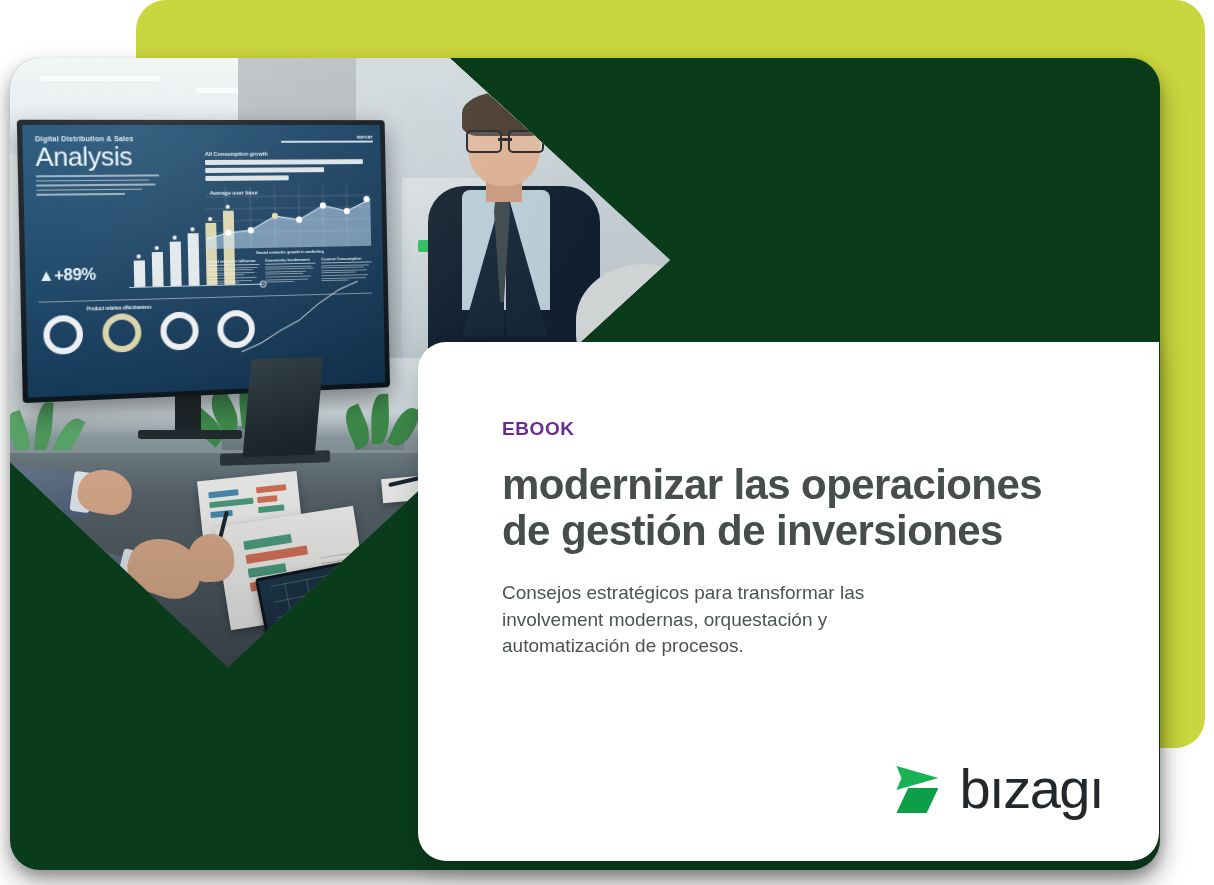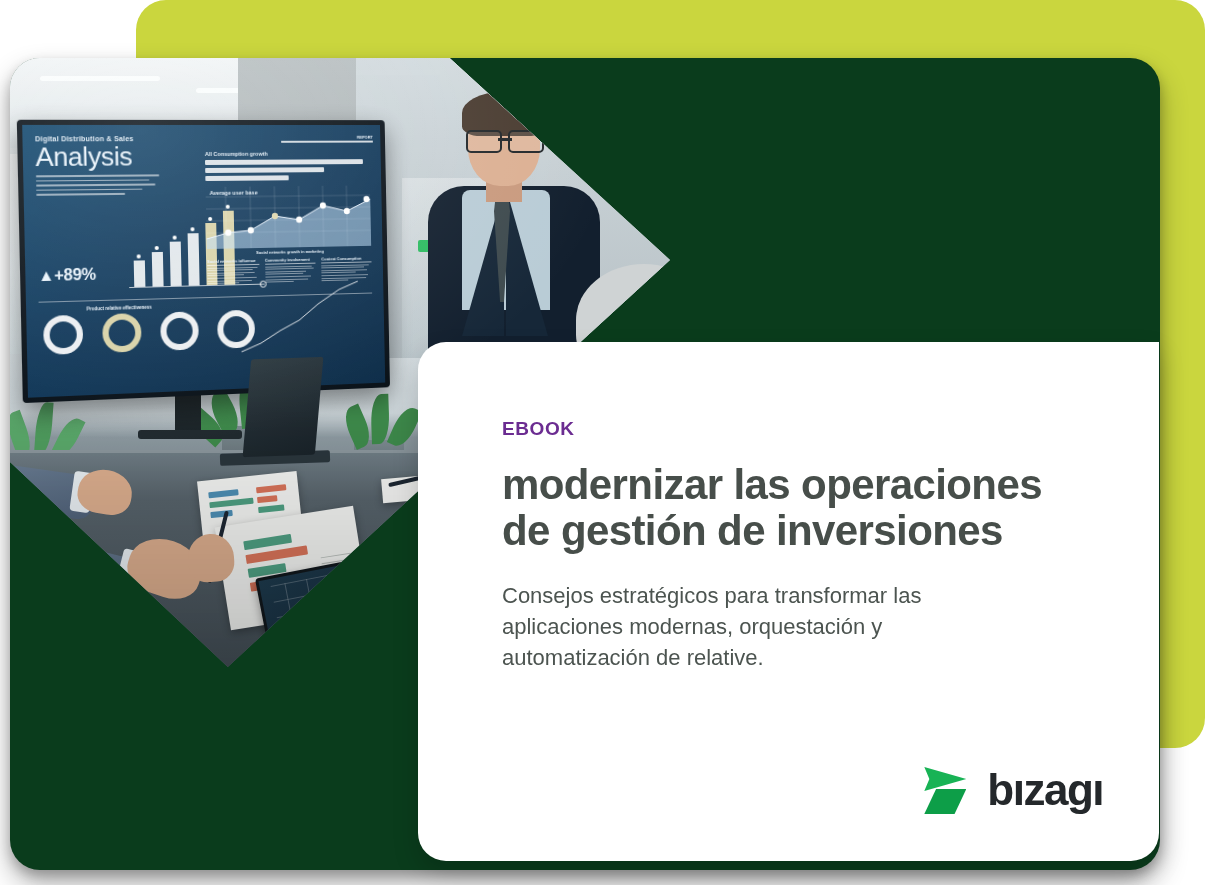--- a/index.html
+++ b/index.html
@@ -152,31 +152,31 @@
   .white-card{
     position:absolute;left:418px;top:342px;width:741px;height:519px;
     background:#ffffff;border-radius:28px 0 28px 28px;
     box-shadow:0 12px 26px rgba(0,0,0,.18);
   }
   .wc-inner{position:absolute;left:84px;top:76px;right:60px;}
 
   .kicker{color:#6b2c91;font-size:19px;font-weight:700;letter-spacing:.6px;margin:0 0 22px 0;}
   .headline{color:#474e4a;font-size:42px;line-height:1.09;font-weight:700;letter-spacing:-.6px;margin:0;}
   .headline span{display:block;}
-  .subcopy{color:#4c5450;font-size:22px;line-height:1.42;font-weight:400;margin:26px 0 4px 0;max-width:560px;}
+  .subcopy{color:#4c5450;font-size:19px;line-height:1.42;font-weight:400;margin:26px 0 4px 0;max-width:560px;}
   .subcopy span{display:block;}
 
   
   .logo{position:absolute;right:56px;bottom:44px;display:flex;align-items:center;gap:13px;}
   .logo-mark{position:relative;width:54px;height:54px;}
   .lm-top{position:absolute;left:4px;top:4px;width:42px;height:24px;background:#18b355;
     clip-path:polygon(0 0, 100% 50%, 0 100%, 12% 50%);}
   .lm-bot{position:absolute;left:4px;top:26px;width:42px;height:25px;background:#0d9e48;
     clip-path:polygon(28% 0, 100% 0, 72% 100%, 0 100%);}
-  .logo-word{font-size:44px;font-weight:700;color:#24282b;letter-spacing:-1.5px;line-height:1;}
+  .logo-word{font-size:56px;font-weight:400;color:#24282b;letter-spacing:-1.5px;line-height:1;}
 </style>
 </head>
 <body>
 
 <div id="stage">
 
   <div class="lime-plate"></div>
 
   <div class="green-card"></div>
 
@@ -428,22 +428,22 @@
     <div class="wc-inner">
       <p class="kicker">EBOOK</p>
 
       <h1 class="headline">
         <span>modernizar las operaciones</span>
         <span>de gestión de inversiones</span>
       </h1>
 
       <p class="subcopy">
         <span>Consejos estratégicos para transformar las</span>
-        <span>aplicaciones modernas, orquestación y</span>
-        <span>automatización de relative.</span>
+        <span>involvement modernas, orquestación y</span>
+        <span>automatización de procesos.</span>
       </p>
     </div>
 
     <div class="logo">
       <span class="logo-mark">
         <span class="lm-top"></span>
         <span class="lm-bot"></span>
       </span>
       <span class="logo-word">bızagı</span>
     </div>

